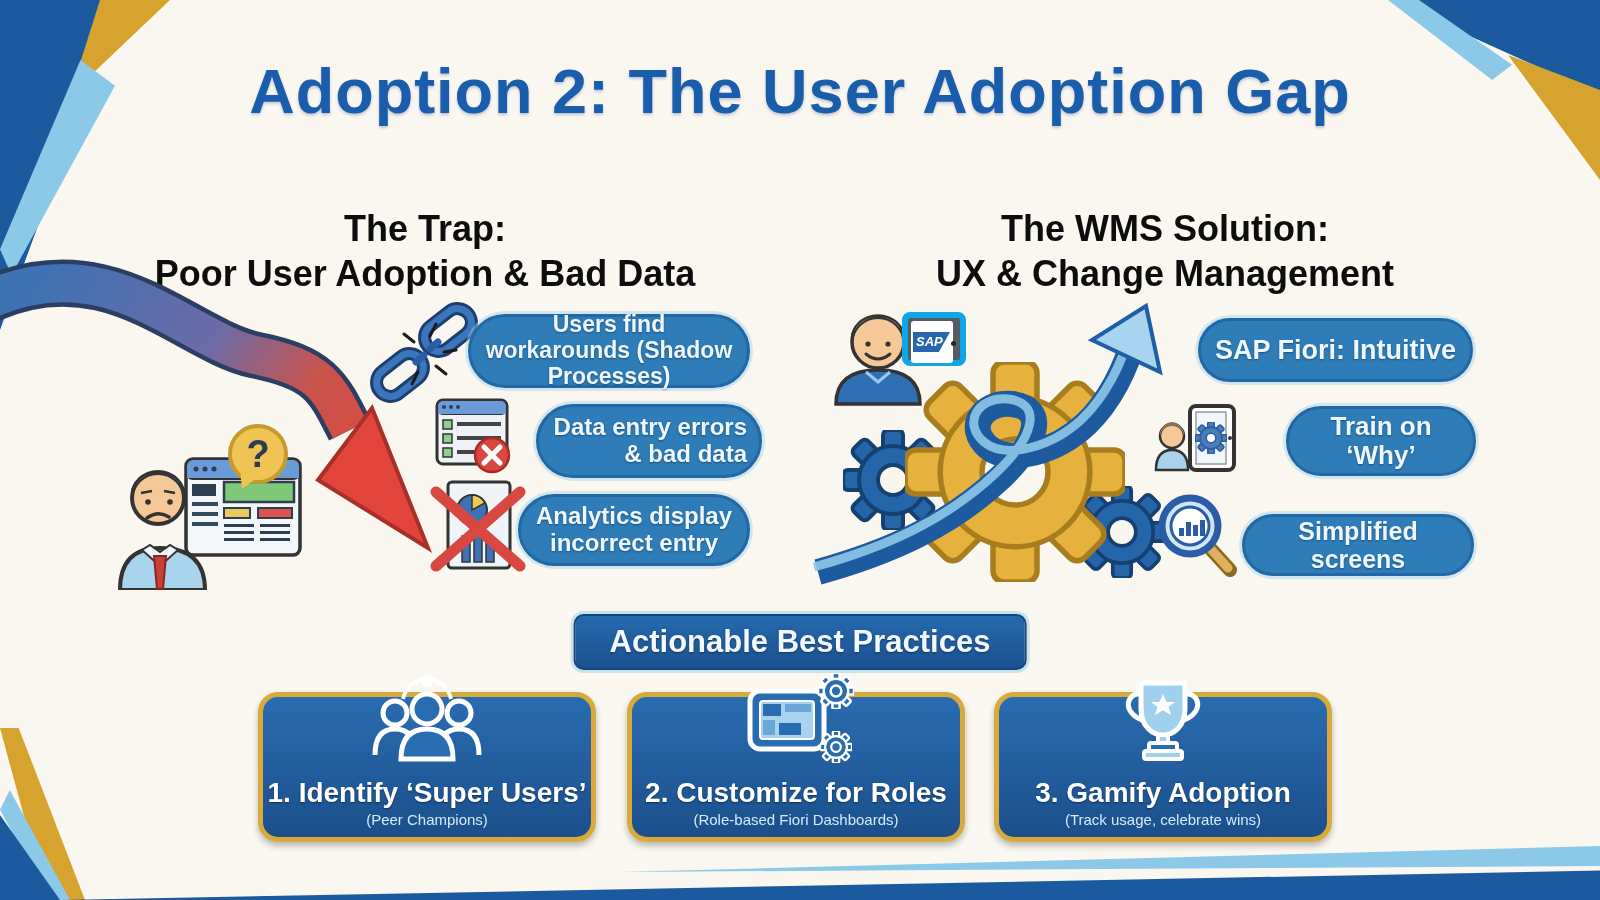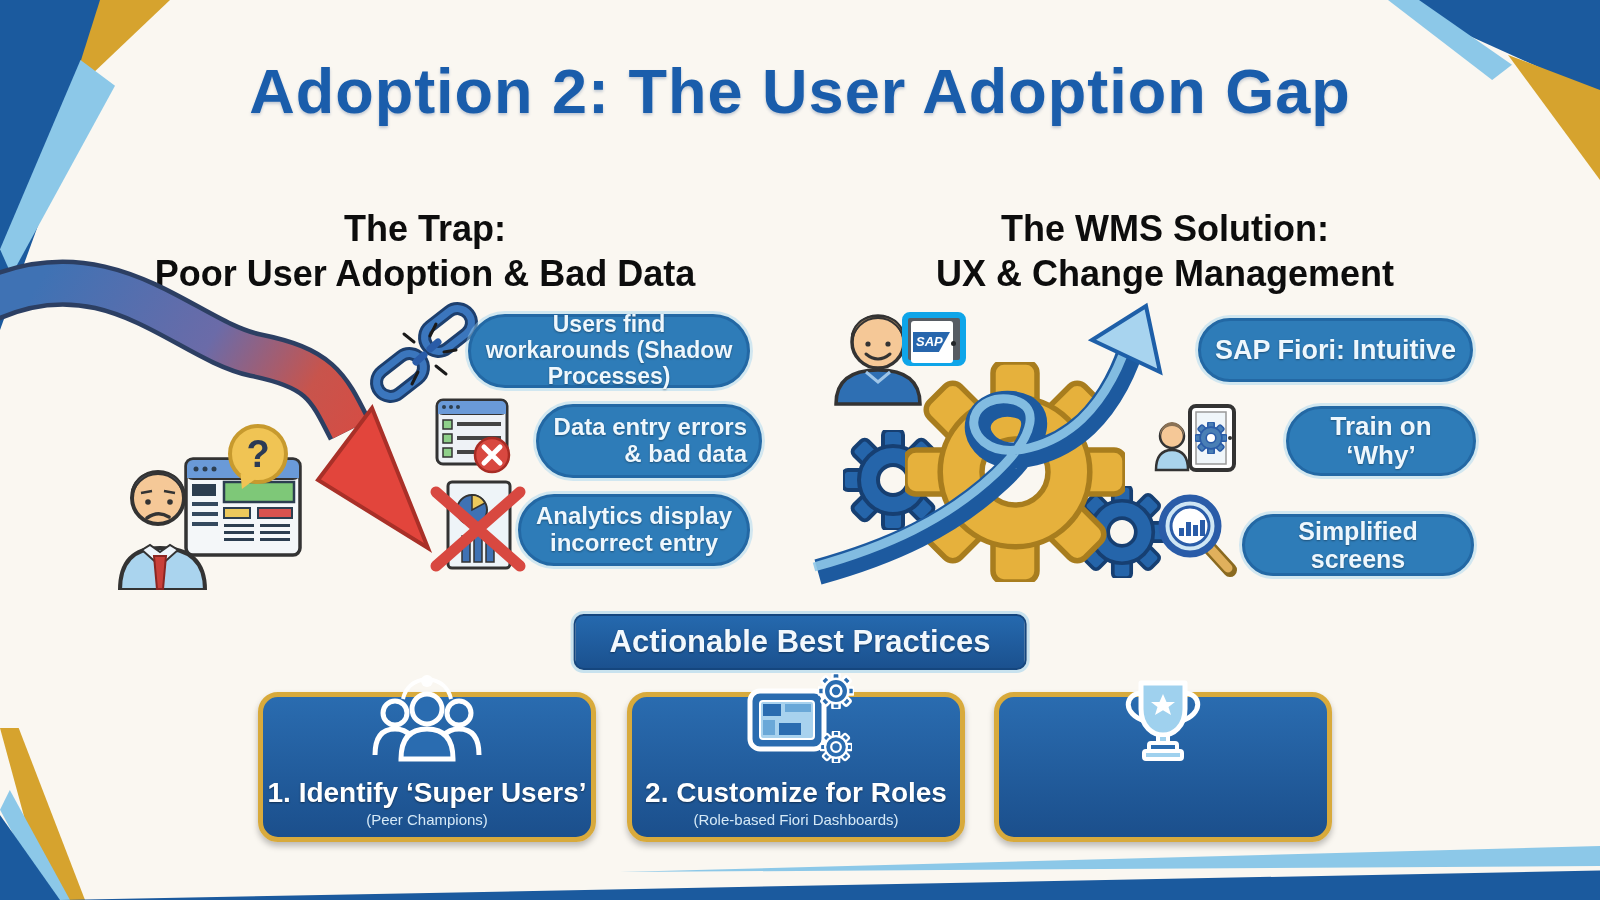--- a/index.html
+++ b/index.html
@@ -318,13 +318,17 @@
 <div class="card c3">
   <svg class="card-icon" width="100" height="96" viewBox="0 0 100 96">
     <path d="M30 22 C10 22 10 44 32 50" stroke="#fff" stroke-width="5" fill="none"></path>
     <path d="M70 22 C90 22 90 44 68 50" stroke="#fff" stroke-width="5" fill="none"></path>
     <path d="M28 12 H72 V38 C72 56 60 64 50 64 C40 64 28 56 28 38 Z" fill="#9fd1ee" stroke="#fff" stroke-width="5" stroke-linejoin="round"></path>
     <polygon points="50,23 53.5,30.9 62,30.9 55.5,36.1 58,44 50,39.3 42,44 44.5,36.1 38,30.9 46.5,30.9" fill="#fff"></polygon>
     <rect x="45" y="64" width="10" height="8" fill="#9fd1ee" stroke="#fff" stroke-width="4"></rect>
     <rect x="36" y="72" width="28" height="8" rx="2" fill="#2a6cb0" stroke="#fff" stroke-width="4"></rect>
     <rect x="31" y="80" width="38" height="8" rx="2" fill="#9fd1ee" stroke="#fff" stroke-width="4"></rect>
   </svg>
+  <div class="card-text">
+    <div class="card-title">3. Gamify Adoption</div>
+    <div class="card-sub">(Track usage, celebrate wins)</div>
+  </div>
 </div>
 
 </body></html>

